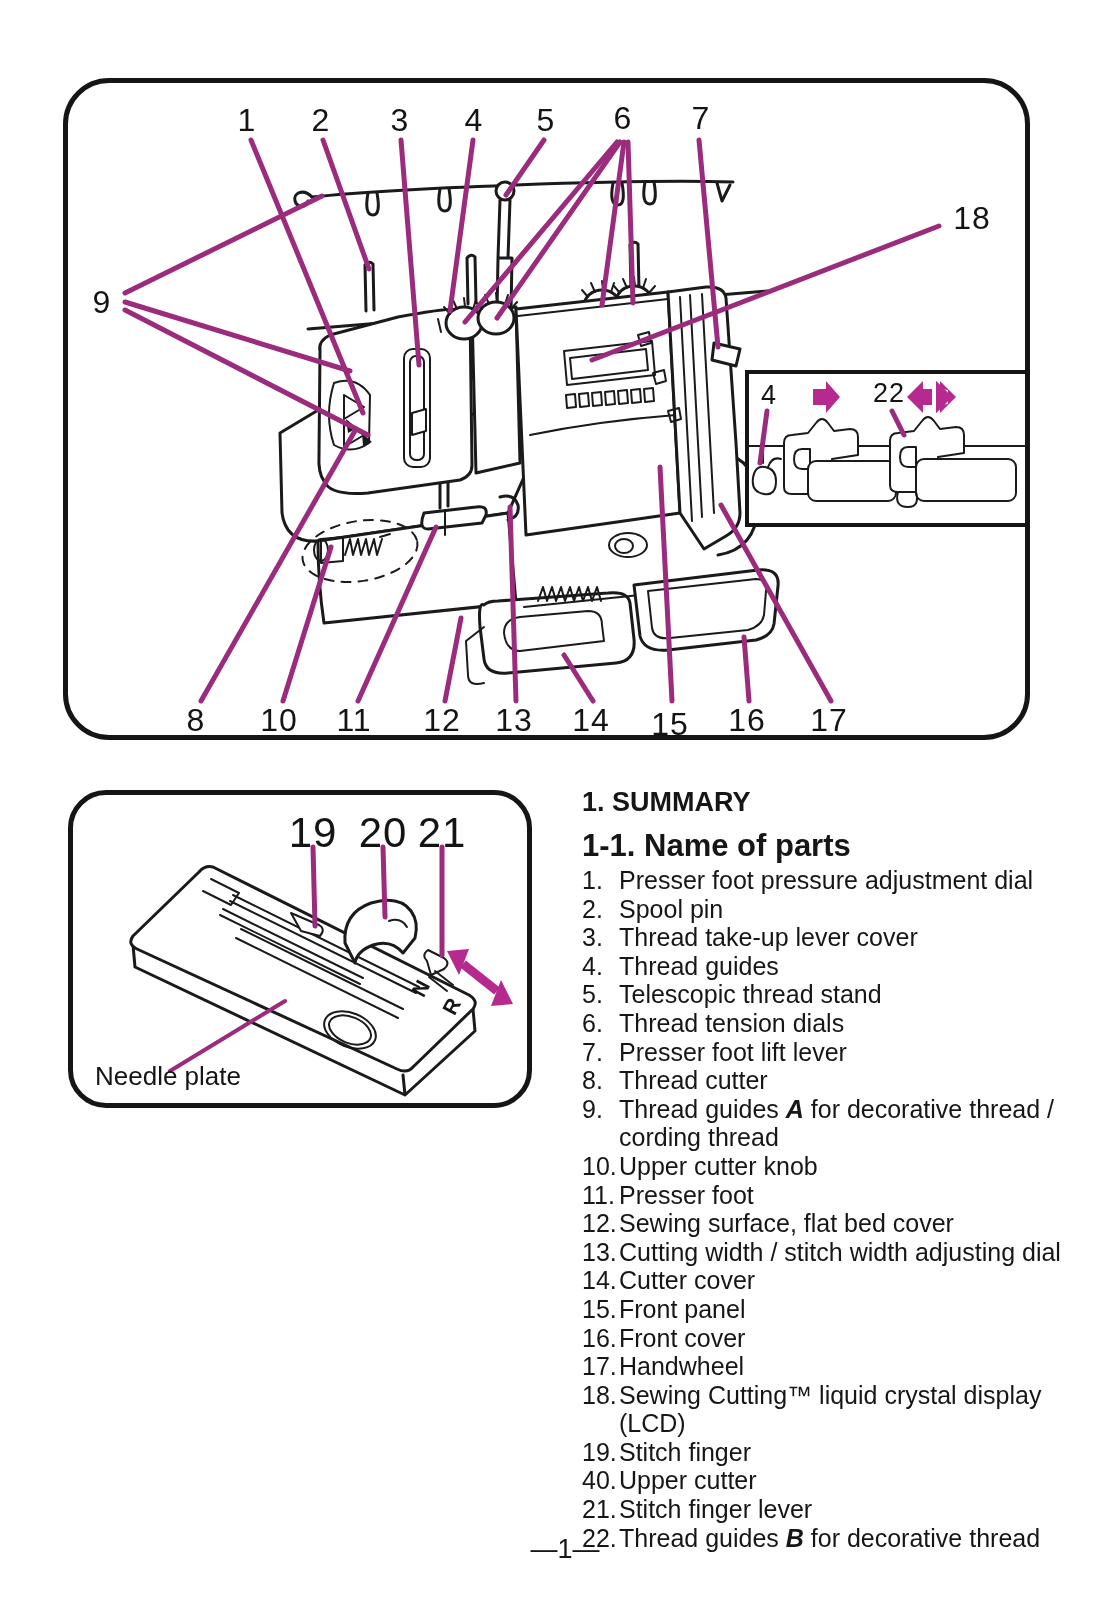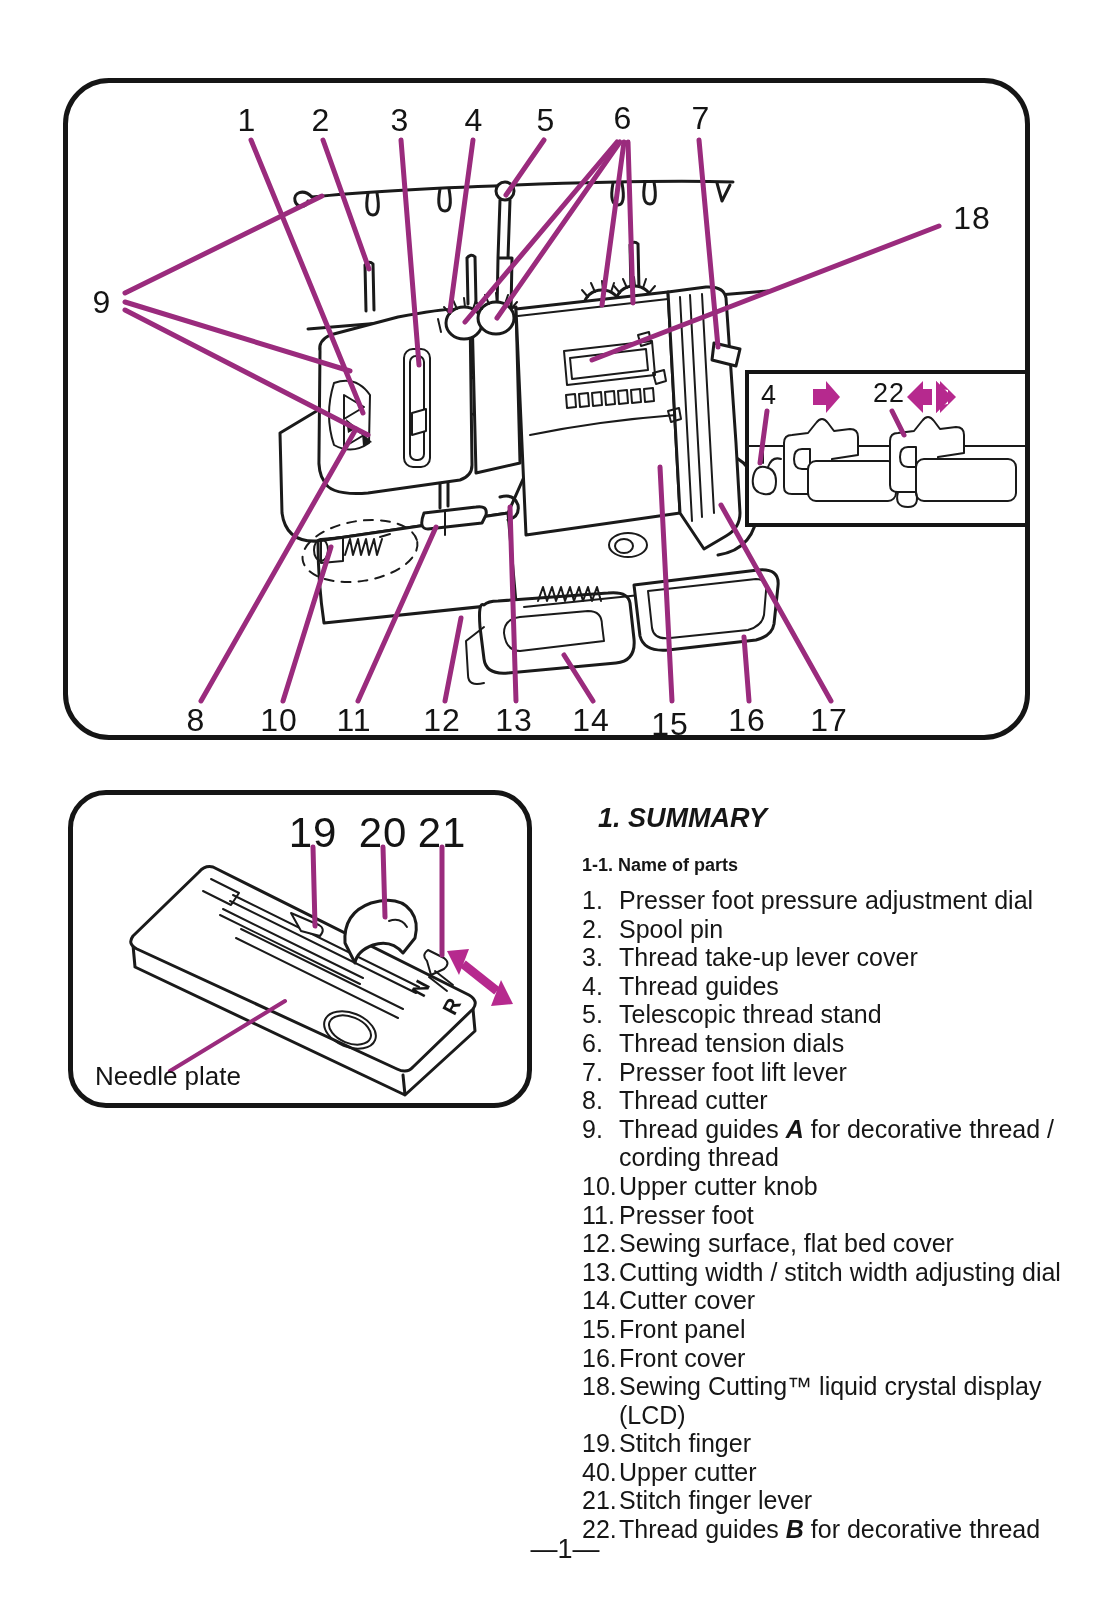--- a/index.html
+++ b/index.html
@@ -15,22 +15,22 @@
   .co{
     position:absolute;transform:translate(-50%,-50%);
     font-size:32px;line-height:1;color:#141414;letter-spacing:1px;white-space:nowrap;
   }
   .co.small{font-size:27px;}
   .co.plate-n{font-size:42px;}
   .caption{
     position:absolute;font-size:26px;color:#141414;white-space:nowrap;
   }
   .text-col{position:absolute;left:582px;top:786px;width:520px;}
-  .text-col h1{font-size:27px;line-height:32px;margin:16px;font-weight:bold;font-style:italic;}
-  .text-col h2{font-size:18px;line-height:31px;margin:0 0 5px 0;font-weight:bold;}
+  .text-col h1{font-size:27px;line-height:32px;margin:0;font-weight:bold;}
+  .text-col h2{font-size:31px;line-height:31px;margin:12px 0 5px 0;font-weight:bold;}
   ul.parts{list-style:none;margin:0;padding:0;font-size:25px;line-height:28.6px;}
   ul.parts li{display:flex;}
   ul.parts .num{width:37px;flex:0 0 37px;}
   ul.parts .txt{flex:1;}
   ul.parts .line{display:block;white-space:nowrap;}
   .emph{font-weight:bold;font-style:italic;}
   .page-num{position:absolute;left:465px;top:1534px;width:200px;text-align:center;font-size:27px;}
   .art{stroke:#1a1a1a;fill:none;stroke-width:3;stroke-linecap:round;stroke-linejoin:round;}
   .artf{stroke:#1a1a1a;fill:#ffffff;stroke-width:3;stroke-linejoin:round;}
   .thin{stroke-width:2;}
@@ -347,20 +347,26 @@
             <span class="line">Front panel</span>
           </span>
         </li>
       <li>
           <span class="num">16.</span>
           <span class="txt">
             <span class="line">Front cover</span>
           </span>
         </li>
       <li>
+          <span class="num">17.</span>
+          <span class="txt">
+            <span class="line">Handwheel</span>
+          </span>
+        </li>
+      <li>
           <span class="num">18.</span>
           <span class="txt">
             <span class="line">Sewing Cutting™ liquid crystal display</span>
             <span class="line">(LCD)</span>
           </span>
         </li>
       <li>
           <span class="num">19.</span>
           <span class="txt">
             <span class="line">Stitch finger</span>

